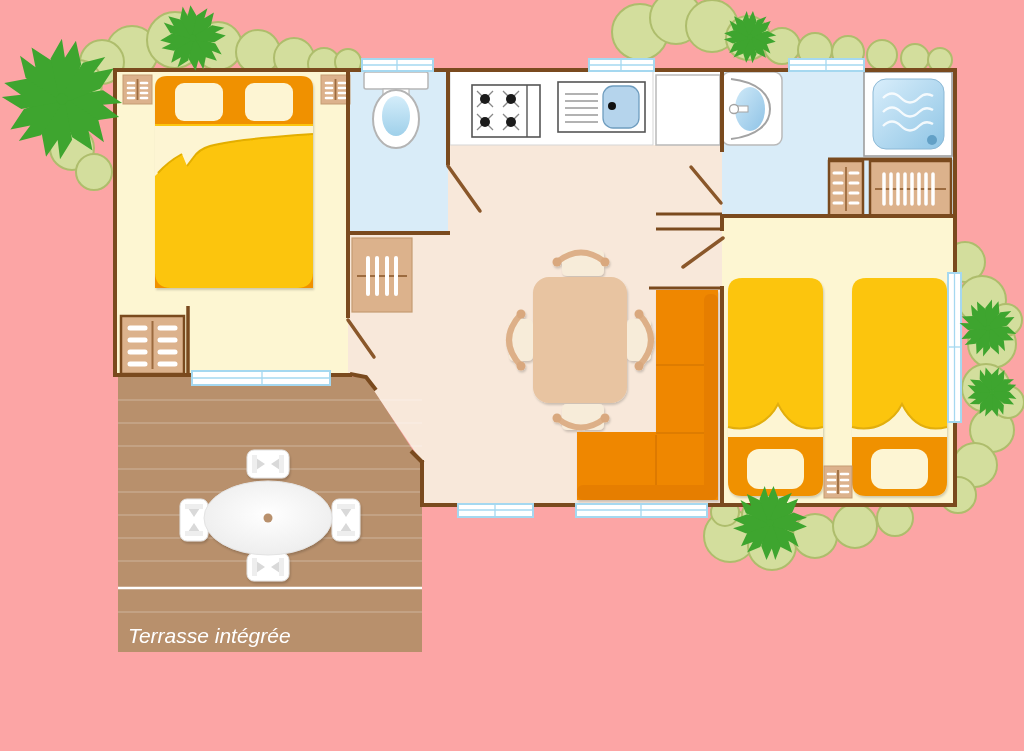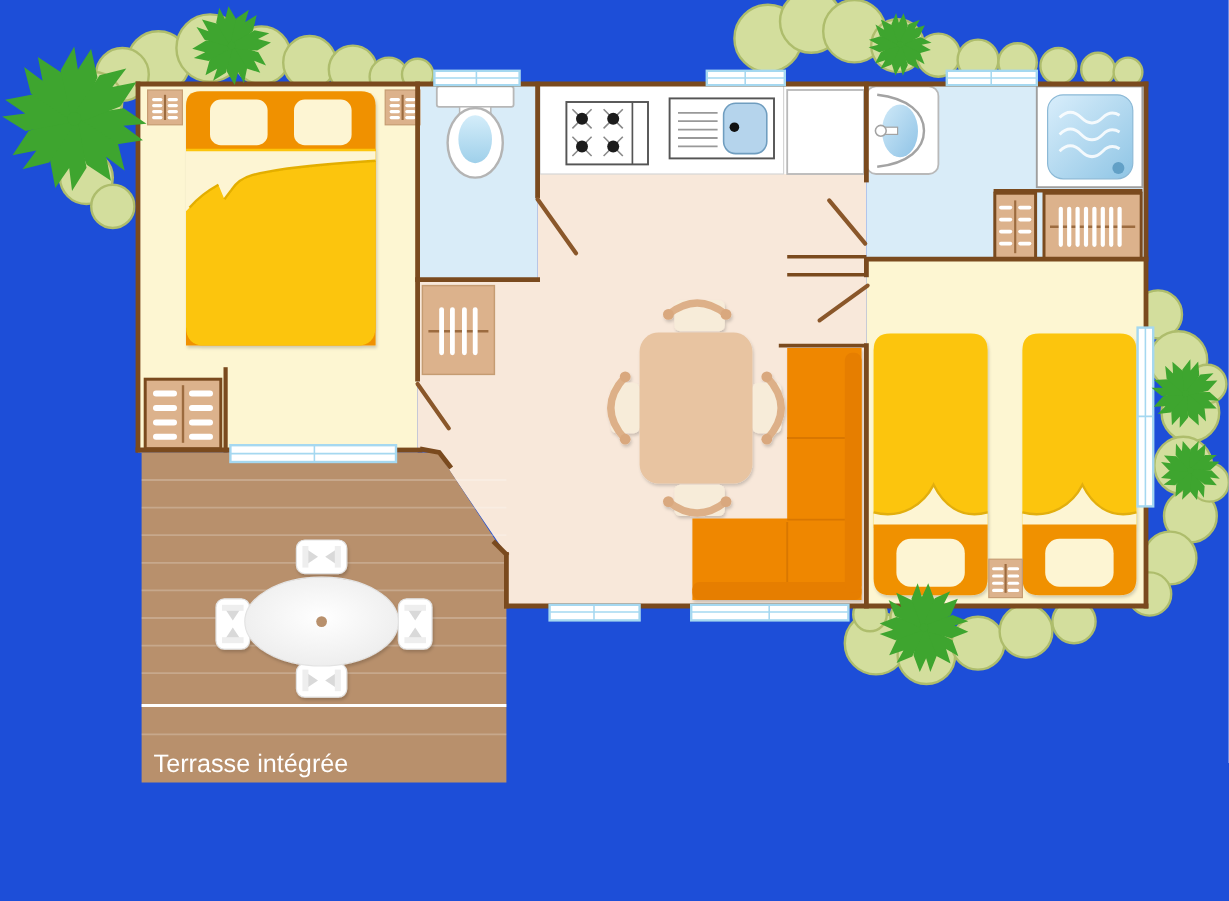--- a/index.html
+++ b/index.html
@@ -1,17 +1,17 @@
 <!DOCTYPE html>
 <html><head>
 <meta charset="utf-8">
 <style>
   html,body{margin:0;padding:0;background:#ffffff;}
-  .stage{position:relative;width:1024px;height:751px;background:#1d4ed8;overflow:hidden;
-         font-family:"Liberation Sans", sans-serif;}
+  .stage{position:relative;width:1024px;height:751px;background:#fca5a5;overflow:hidden;
+         font-family:"Liberation Sans", sans-serif;font-style:italic;}
   svg{display:block;}
   .terrace-label{font-family:"Liberation Sans", sans-serif;font-size:21px;fill:#ffffff;}
 </style>
 </head>
 <body>
 
 <div class="stage">
 <svg width="1024" height="751" viewBox="0 0 1024 751">
   <defs>
     <linearGradient id="gShower" x1="0" y1="0" x2="1" y2="1">

